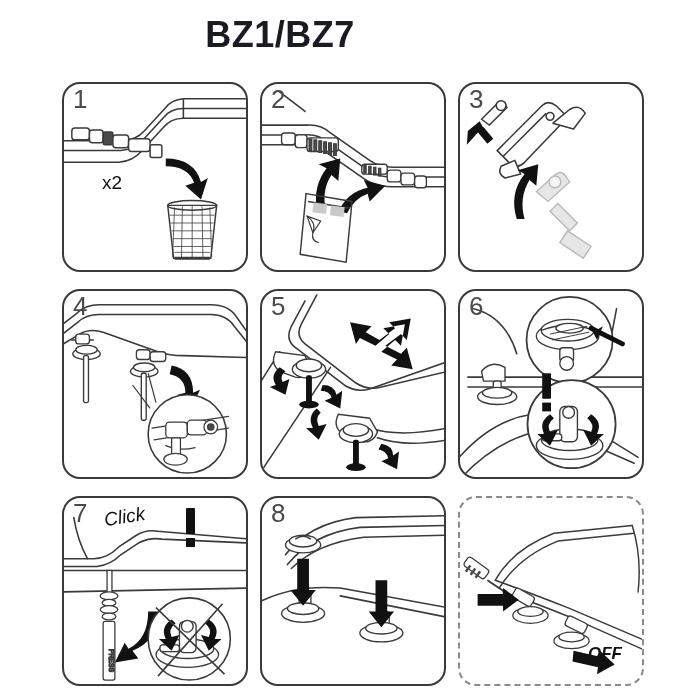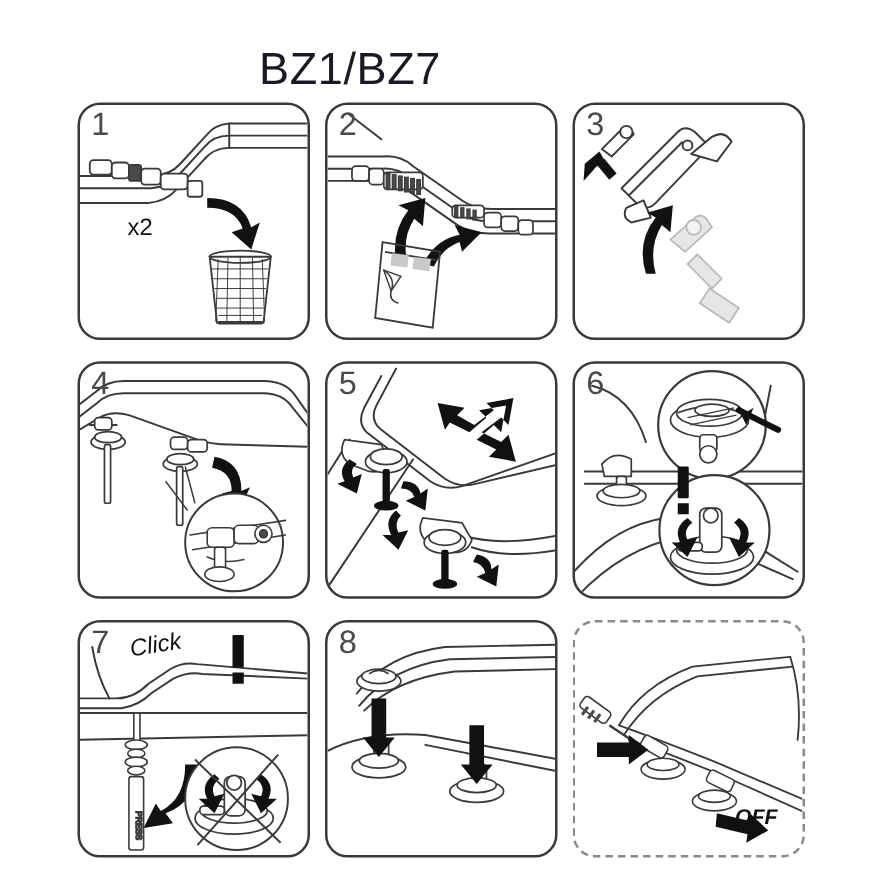--- a/index.html
+++ b/index.html
@@ -11,25 +11,24 @@
     position:relative;
   }
 
   .sheet{position:absolute;inset:0;}
 
   .title{
     position:absolute;
     top:14px;left:0;width:560px;
     text-align:center;
     font-size:36px;
-    font-weight:400;
+    font-weight:700;
     color:#1a1a22;
     letter-spacing:0.5px;
     font-family:"Liberation Sans", sans-serif;
-    margin-top:20px;
   }
 
   .grid{
     position:absolute;
     left:62px;top:82px;
     width:596px;height:600px;
   }
 
   .panel{
     position:absolute;

